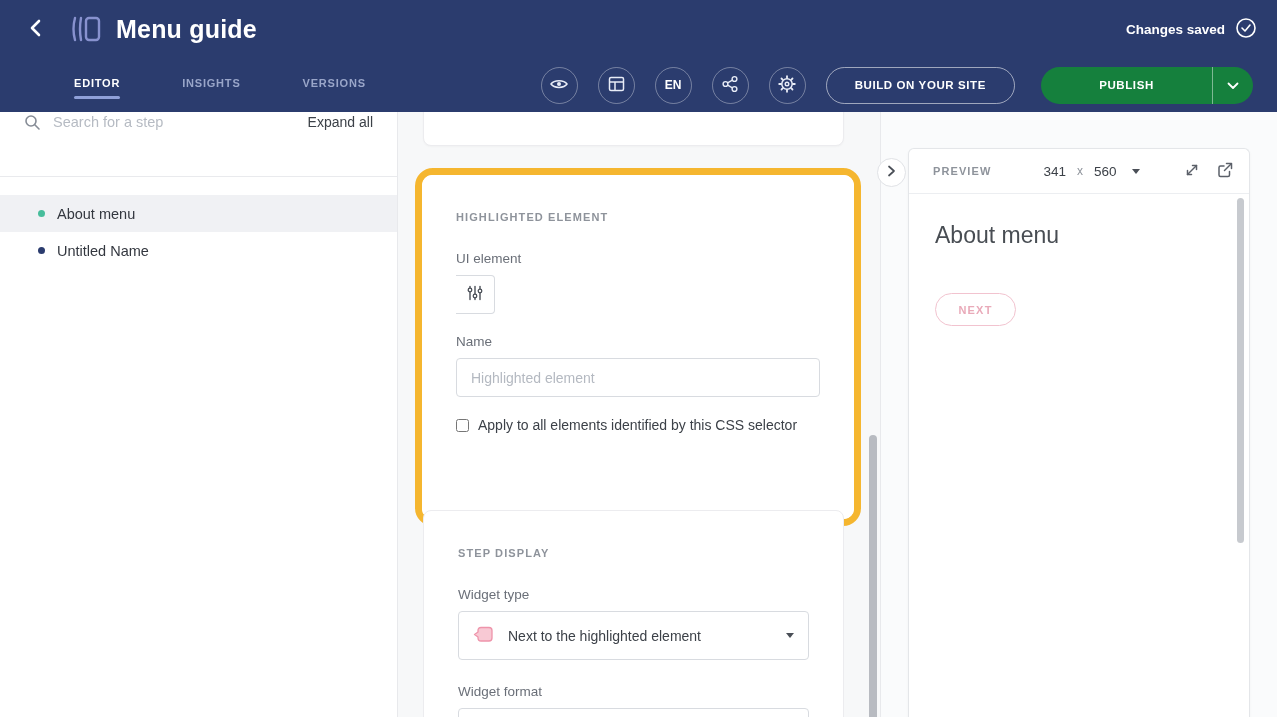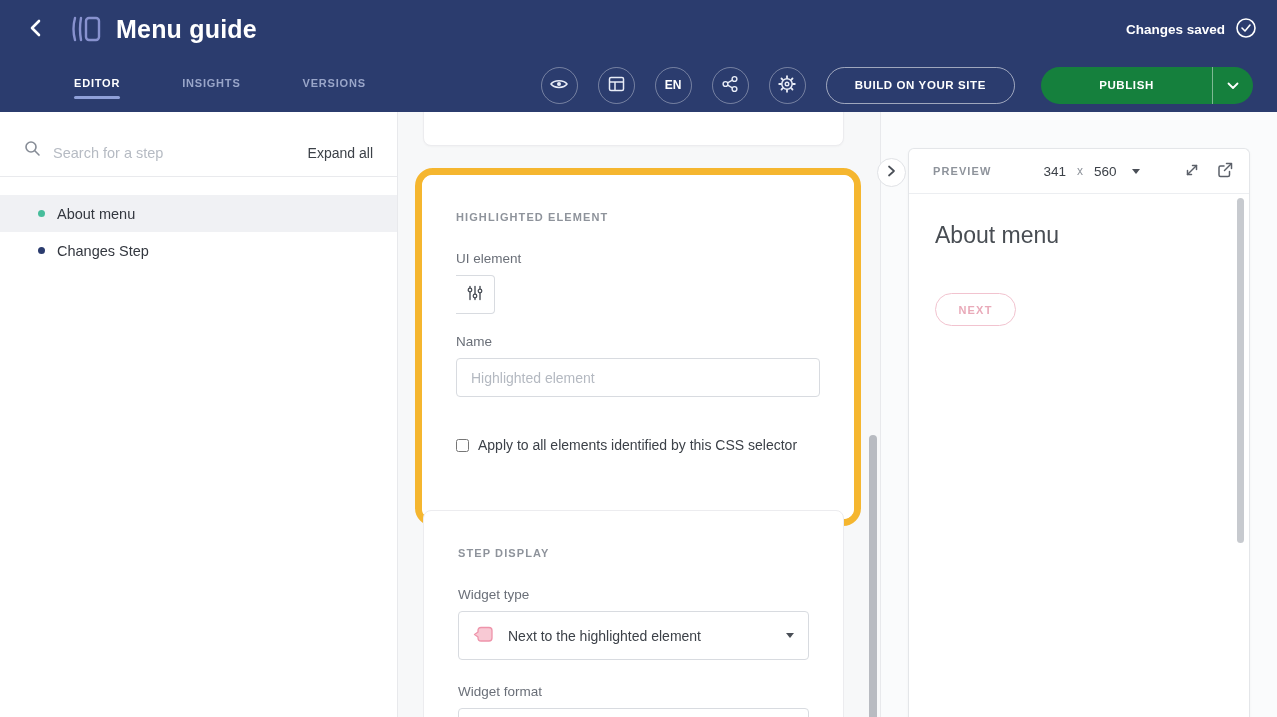--- a/index.html
+++ b/index.html
@@ -22,21 +22,21 @@
 
   .topbar-controls { margin-left:auto; margin-right:24px; display:flex; align-items:center; gap:20px; }
   .circle-btn { width:37px; height:37px; border-radius:50%; border:1px solid rgba(255,255,255,0.35); background:transparent; display:flex; align-items:center; justify-content:center; color:#ffffff; cursor:pointer; font-size:12px; font-weight:700; }
   .pill-btn { height:37px; border-radius:19px; border:1px solid rgba(255,255,255,0.55); background:transparent; color:#fff; font-size:11.5px; font-weight:700; letter-spacing:0.6px; padding:0 28px; cursor:pointer; }
   .publish-split { height:37px; border-radius:19px; display:flex; align-items:stretch; overflow:hidden; cursor:pointer; margin-left:6px; }
   .publish-main { width:172px; display:flex; align-items:center; justify-content:center; color:#fff; font-size:11.5px; font-weight:700; letter-spacing:0.6px; border-right:1px solid rgba(255,255,255,0.45); }
   .publish-caret { width:40px; display:flex; align-items:center; justify-content:center; }
 
   
   .sidebar { position:absolute; left:0; top:112px; width:398px; height:605px; background:#ffffff; border-right:1px solid #e8e9ec; }
-  .search-row { height:64px; display:flex; align-items:flex-end; padding:15px 24px; }
+  .search-row { height:64px; display:flex; align-items:flex-start; padding:2px 24px; }
   .search-input { flex:1; border:none; outline:none; font-size:14.5px; color:#3c4148; margin-left:12px; font-family:"Liberation Sans", sans-serif; background:transparent; }
   .search-input::placeholder { color:#b6bbc3; }
   .expand-all { font-size:14px; color:#3c4148; cursor:pointer; white-space:nowrap; }
   .sidebar-divider { height:1px; background:#e9eaed; }
   .step-list { padding-top:18px; }
   .step-item { height:37px; display:flex; align-items:center; padding:0 24px 0 38px; cursor:pointer; font-size:14.5px; color:#33373f; }
   .step-item.selected { background:#f0f1f4; }
   .step-dot { width:7px; height:7px; border-radius:50%; margin-right:12px; flex:0 0 auto; }
 
   
@@ -46,21 +46,21 @@
   .highlight-ring { position:absolute; left:17px; top:56px; width:446px; height:358px; border:7px solid #f5b62f; border-radius:18px; background:#fff; }
   .he-card { position:absolute; inset:0; border-radius:10px; padding:36px 34px; background:#fff; }
   .section-title { font-size:11px; font-weight:700; letter-spacing:1.1px; color:#8e939b; }
   .field-label { font-size:13.5px; color:#6a6f78; margin-bottom:9px; }
   .select-row { display:flex; height:39px; }
   .select-box { flex:1; border:1px solid #d8dbe0; border-radius:4px 0 0 4px; display:flex; align-items:center; padding:0 14px; font-size:14px; color:#3c4148; background:#fff; cursor:pointer; }
   .caret-down { width:0; height:0; border-left:4px solid transparent; border-right:4px solid transparent; border-top:5px solid #4a4f57; margin-left:auto; }
   .filter-btn { width:39px; border:1px solid #d8dbe0; border-left:none; border-radius:0 4px 4px 0; background:#fff; display:flex; align-items:center; justify-content:center; cursor:pointer; }
   .text-input { width:100%; height:39px; border:1px solid #d8dbe0; border-radius:4px; padding:0 14px; font-size:14px; color:#3c4148; font-family:"Liberation Sans", sans-serif; outline:none; }
   .text-input::placeholder { color:#b4b9c1; }
-  .checkbox-row { display:flex; align-items:center; margin-top:40px; cursor:pointer; }
+  .checkbox-row { display:flex; align-items:center; margin-top:20px; cursor:pointer; }
   .checkbox-row input { width:13px; height:13px; margin-right:9px; accent-color:#fb4d72; }
   .checkbox-label { font-size:14px; color:#3c4148; }
 
   .sd-card { position:absolute; left:25px; top:398px; width:421px; height:240px; padding:36px 34px; }
   .widget-select { display:flex; align-items:center; height:49px; border:1px solid #d8dbe0; border-radius:4px; padding:0 14px; font-size:14px; color:#3c4148; background:#fff; cursor:pointer; gap:14px; }
   .mt24 { margin-top:24px; }
   .mt20 { margin-top:20px; }
   .mb28 { margin-bottom:28px; }
 
   .editor-scrollbar { position:absolute; left:471px; top:323px; width:8px; height:290px; background:#b8bbc1; border-radius:4px; }
@@ -196,21 +196,21 @@
     <span class="expand-all">Expand all</span>
   </div>
   <div class="sidebar-divider"></div>
   <div class="step-list">
     <div class="step-item selected">
       <span class="step-dot" style="background: rgb(71, 189, 155);"></span>
       <span>About menu</span>
     </div>
     <div class="step-item">
       <span class="step-dot" style="background: rgb(43, 60, 110);"></span>
-      <span>Changes Step</span>
+      <span>Untitled Name</span>
     </div>
   </div>
 </aside>
 
 <main class="editor">
   <div class="card card-top-partial"></div>
 
   <div class="highlight-ring">
     <section class="he-card">
       <h2 class="section-title mb28">HIGHLIGHTED ELEMENT</h2>

